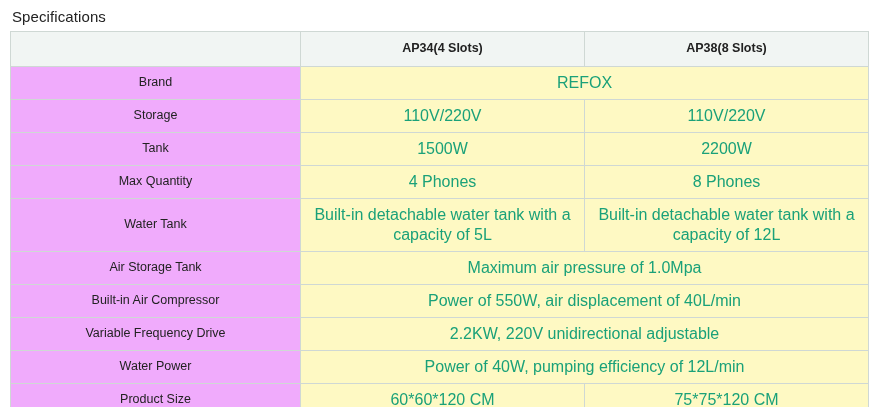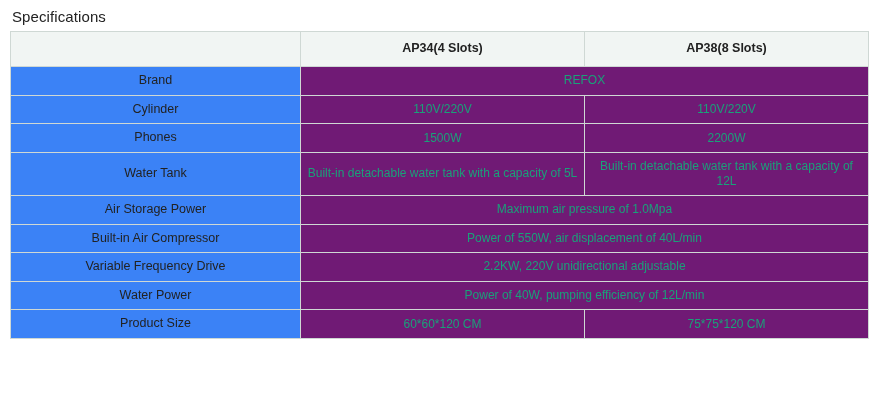--- a/index.html
+++ b/index.html
@@ -48,29 +48,29 @@
     background: #f1f5f3;
     font-weight: bold;
     color: #222222;
     height: 22px;
     font-size: 12.5px;
   }
   tr.head-row td.blank {
     background: #f1f5f3;
   }
   td.label {
-    background: #3b82f6;
+    background: #f0abfc;
     font-weight: bold;
     color: #222222;
     font-size: 12.5px;
   }
   td.value {
-    background: #701a75;
+    background: #fef9c3;
     color: #1aa179;
-    font-size: 12px;
+    font-size: 16px;
   }
   td.value.span2 {
     color: #1aa179;
   }
   tr { height: 21.5px; }
 </style>
 </head>
 <body>
 
 <div class="page">
@@ -87,36 +87,41 @@
       <tr class="head-row">
         <td class="blank"></td>
         <td>AP34(4 Slots)</td>
         <td>AP38(8 Slots)</td>
       </tr>
     <tr>
           <td class="label">Brand</td>
           <td class="value span2" colspan="2">REFOX</td>
         </tr>
         <tr>
-          <td class="label">Cylinder</td>
+          <td class="label">Storage</td>
           <td class="value">110V/220V</td>
           <td class="value">110V/220V</td>
         </tr>
         <tr>
-          <td class="label">Phones</td>
+          <td class="label">Tank</td>
           <td class="value">1500W</td>
           <td class="value">2200W</td>
+        </tr>
+        <tr>
+          <td class="label">Max Quantity</td>
+          <td class="value">4 Phones</td>
+          <td class="value">8 Phones</td>
         </tr>
         <tr>
           <td class="label">Water Tank</td>
           <td class="value">Built-in detachable water tank with a capacity of 5L</td>
           <td class="value">Built-in detachable water tank with a capacity of 12L</td>
         </tr>
         <tr>
-          <td class="label">Air Storage Power</td>
+          <td class="label">Air Storage Tank</td>
           <td class="value span2" colspan="2">Maximum air pressure of 1.0Mpa</td>
         </tr>
         <tr>
           <td class="label">Built-in Air Compressor</td>
           <td class="value span2" colspan="2">Power of 550W, air displacement of 40L/min</td>
         </tr>
         <tr>
           <td class="label">Variable Frequency Drive</td>
           <td class="value span2" colspan="2">2.2KW, 220V unidirectional adjustable</td>
         </tr>

